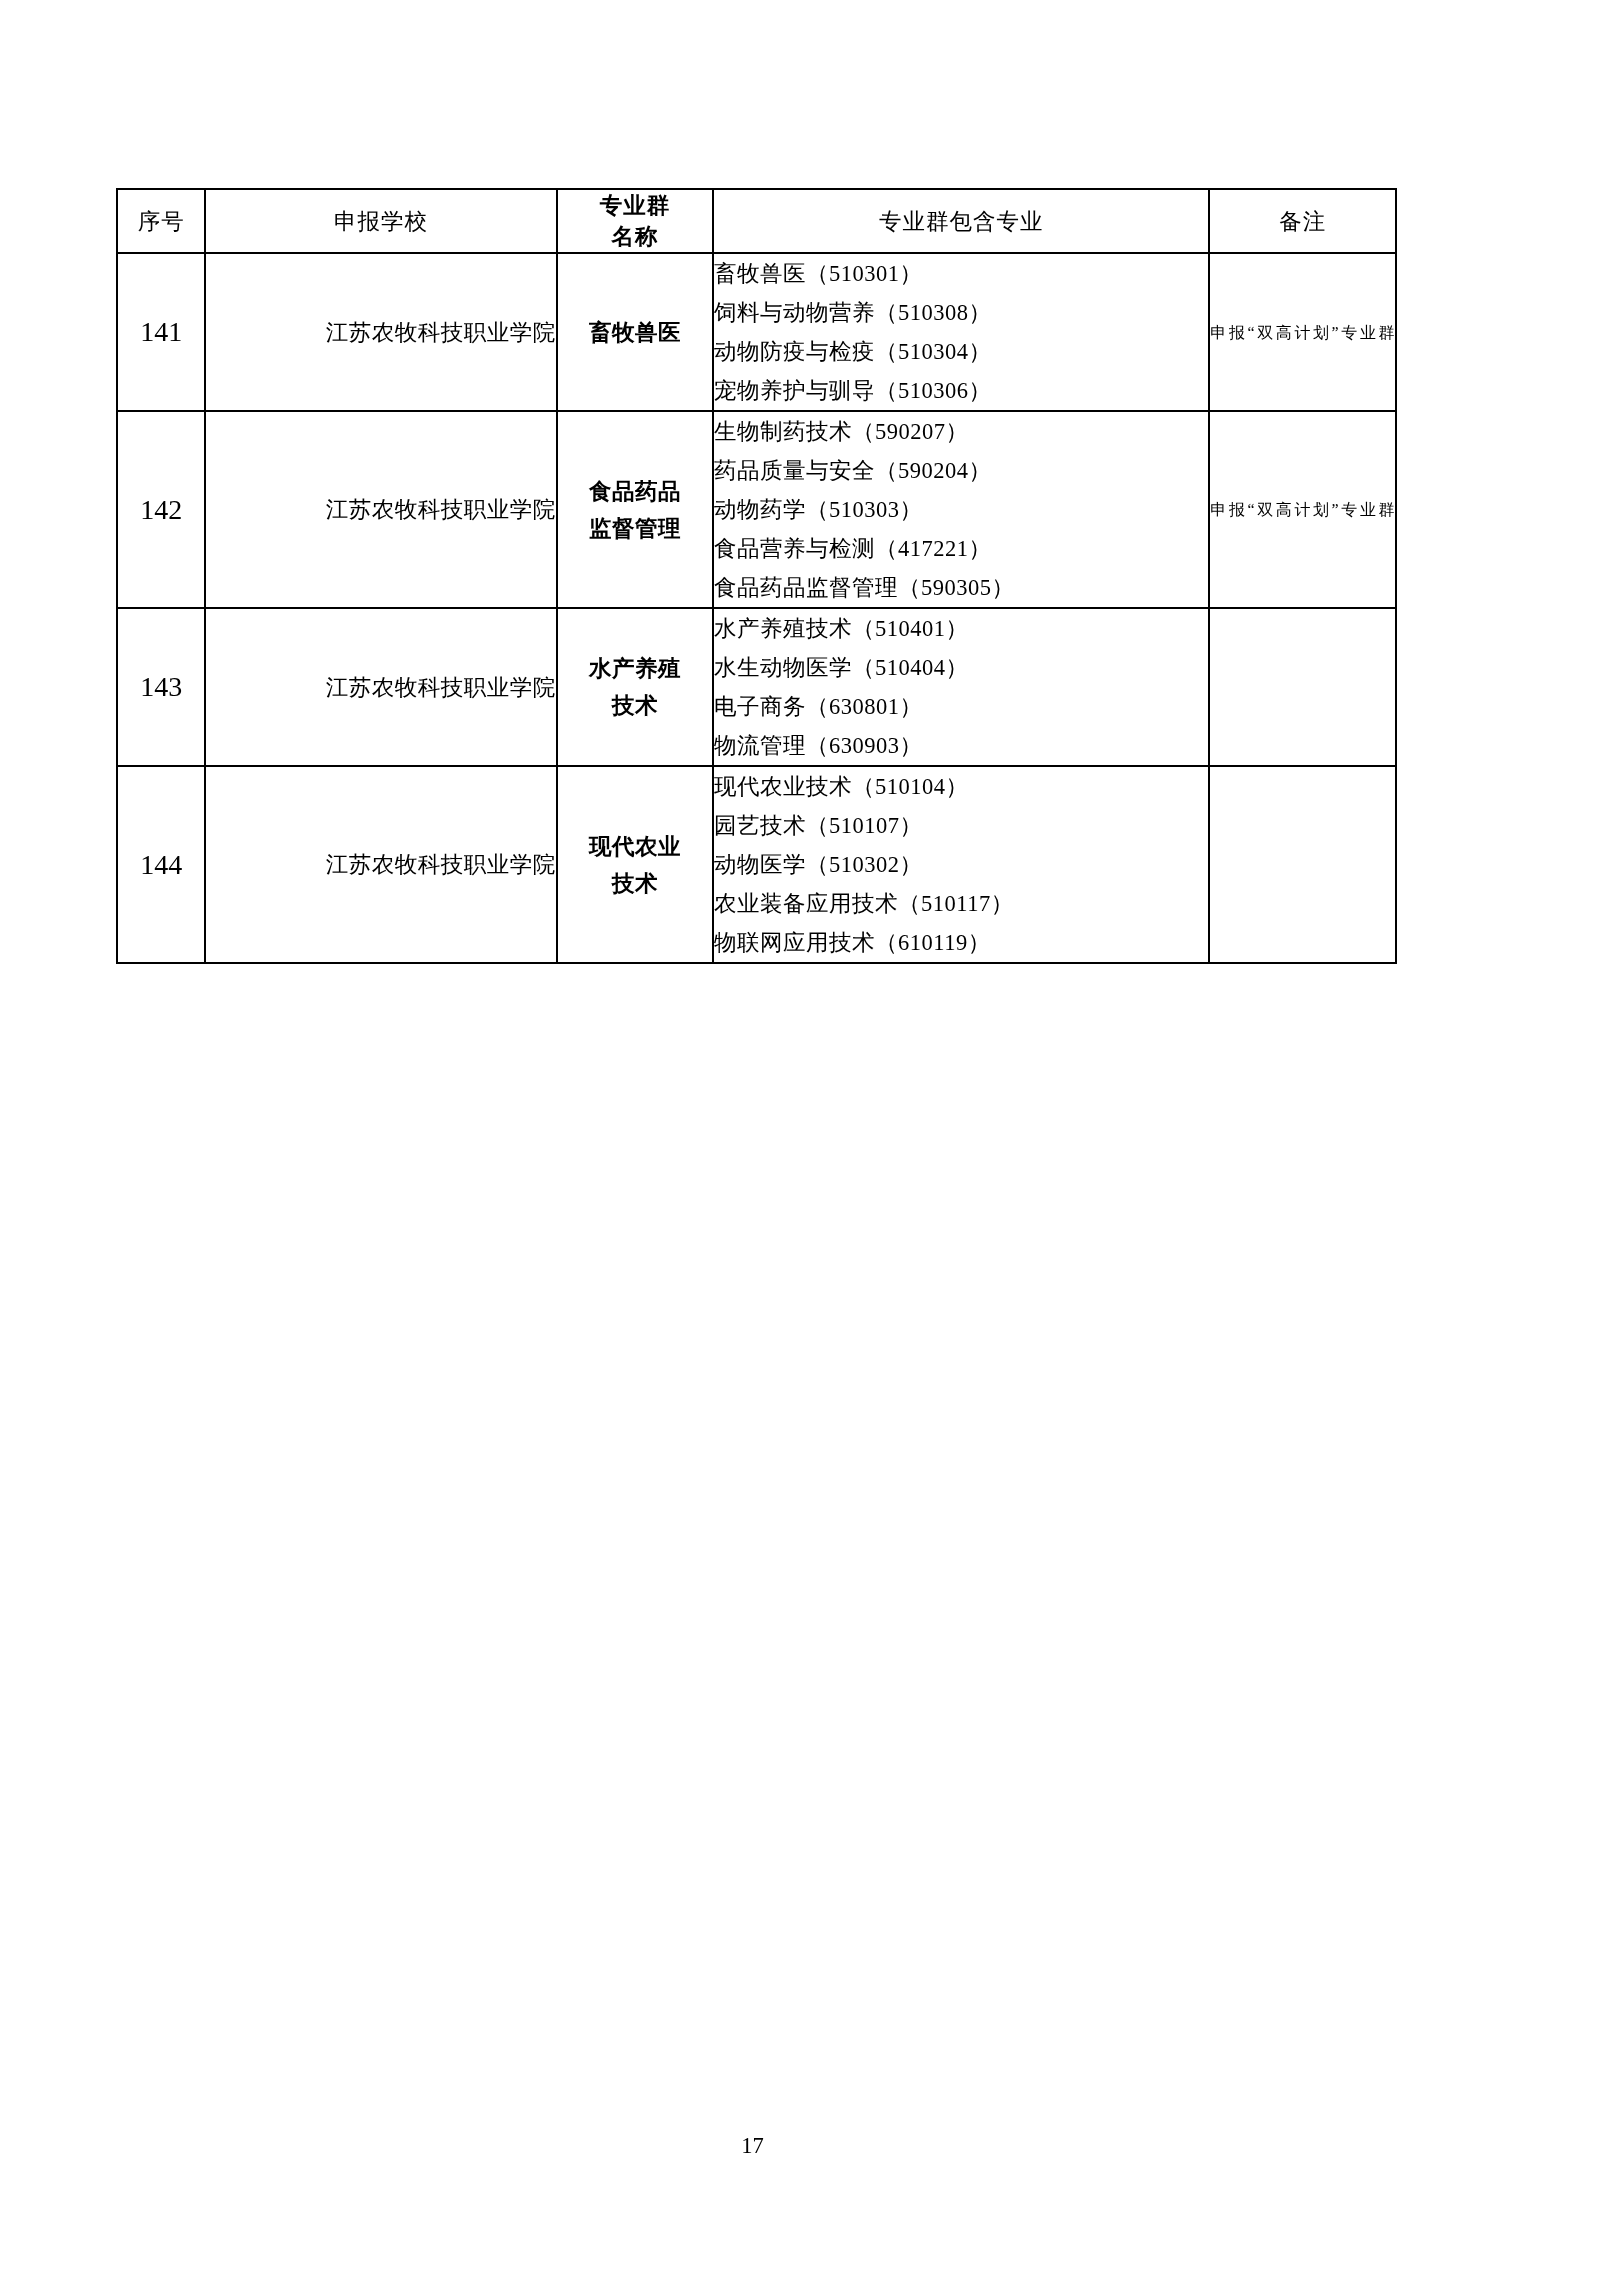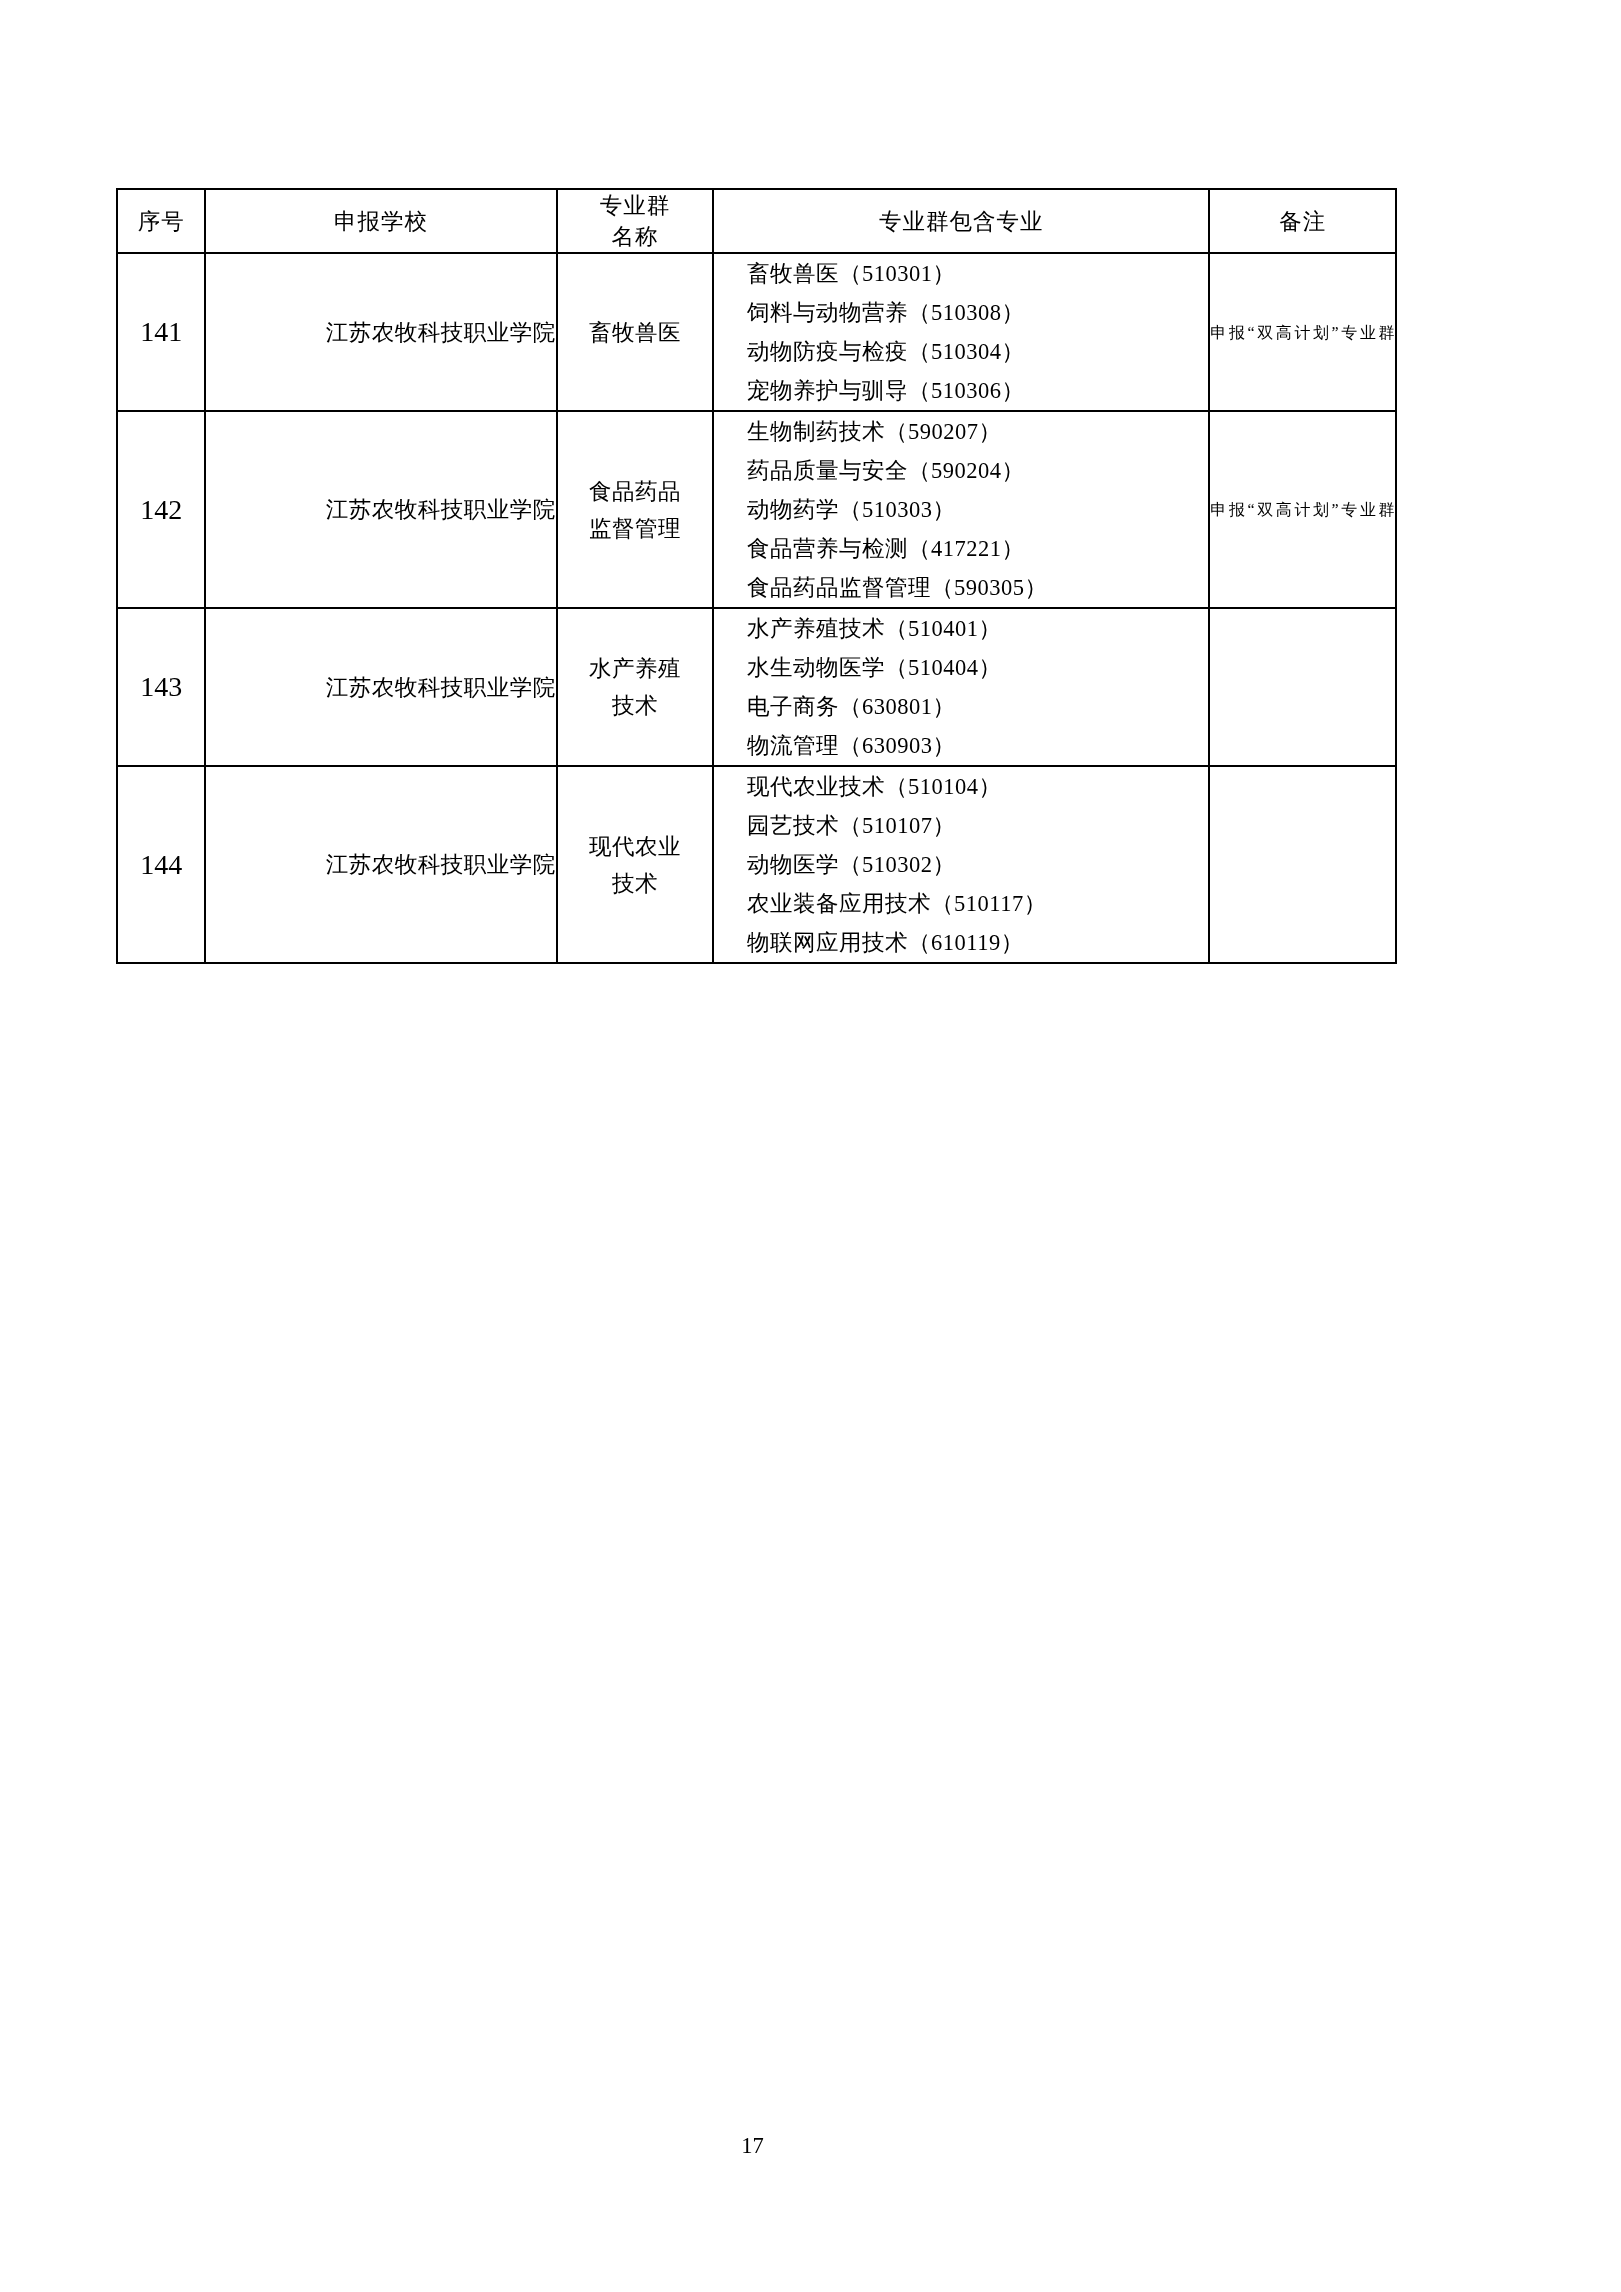--- a/index.html
+++ b/index.html
@@ -75,22 +75,22 @@
     padding: 11.8px 9.8px 11.8px 13.7px;
     letter-spacing: 0.5px;
   }
   .cell-remark {
     text-align: center;
     font-size: 16px;
     line-height: 37px;
     padding: 7.8px 9.8px;
     letter-spacing: 0.5px;
   }
-  .majors-line { white-space: nowrap; padding-left: 33px; }
-  .groupname-line { display: block; }
+  .majors-line { white-space: nowrap; }
+  .groupname-line { display: block; font-weight: bold; }
   .remark-text { display: block; text-align: justify; text-align-last: justify; }
   .page-number {
     position: absolute;
     left: 0;
     top: 2133px;
     width: 1505px;
     text-align: center;
     font-size: 22.5px;
   }
 </style>

